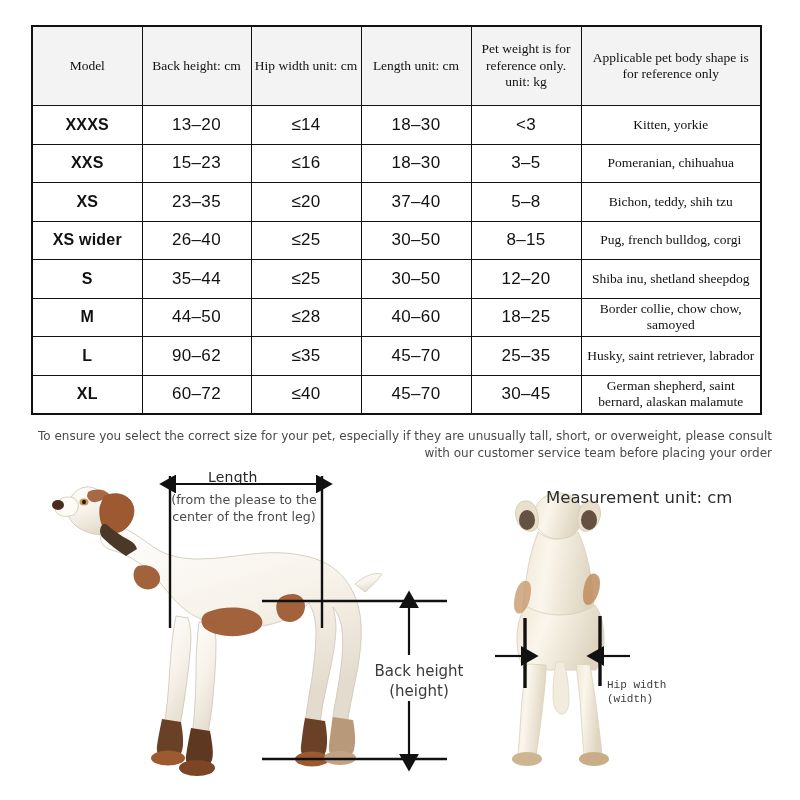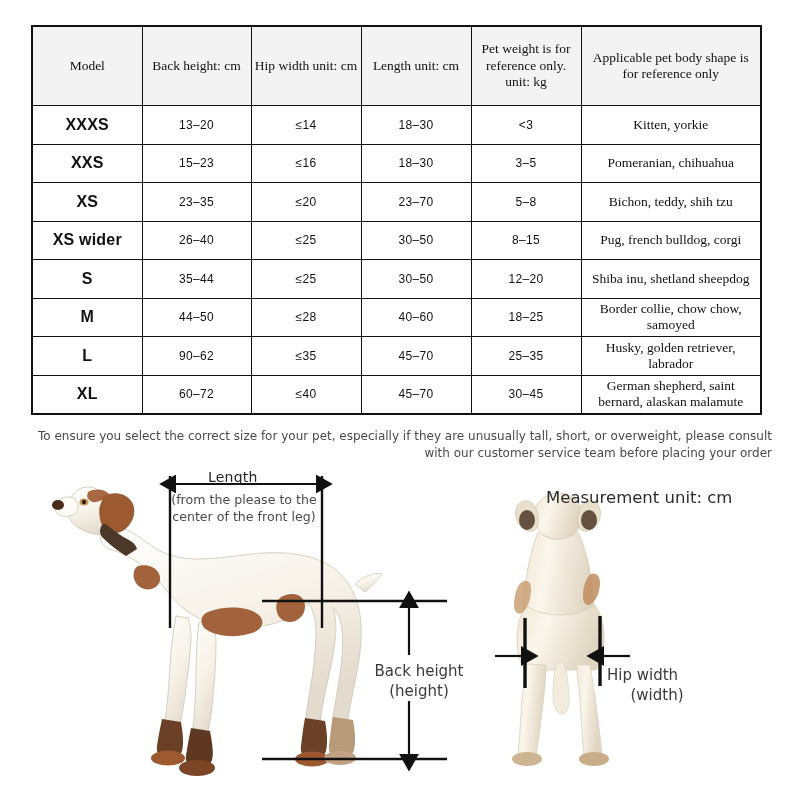--- a/index.html
+++ b/index.html
@@ -51,21 +51,21 @@
   }
   table.size-table tbody tr { height: 38.5px; }
   td.c-model {
     font-family: "Liberation Sans", sans-serif;
     font-weight: bold;
     font-size: 16px;
     letter-spacing: .2px;
   }
   td.c-num {
     font-family: "Liberation Sans", sans-serif;
-    font-size: 12px;
+    font-size: 17px;
     letter-spacing: .3px;
   }
   td.c-breed {
     font-family: "Liberation Serif", serif;
     font-size: 13.5px;
     line-height: 1.2;
     padding-left: 4px;
     padding-right: 4px;
   }
 
@@ -125,26 +125,27 @@
     left: 367px;
     top: 196px;
     width: 104px;
     text-align: center;
     font-size: 15px;
     line-height: 1.3;
     color: #3b3b3b;
   }
   #label-hipwidth {
     left: 607px;
-    top: 200px;
+    top: 212px;
     width: 100px;
     text-align: left;
-    font-size: 15px;
+    font-size: 11px;
     line-height: 1.3;
     color: #3b3b3b;
+    font-family: Liberation Mono, monospace;
   }
   #label-measurement-unit {
     position: absolute;
     left: 546px;
     top: 10px;
     font-family: "DejaVu Sans", sans-serif;
     font-size: 16.5px;
     color: #2c2c2c;
     margin-top: 12px;
   }
@@ -186,21 +187,21 @@
           <td class="c-num">15–23</td>
           <td class="c-num">≤16</td>
           <td class="c-num">18–30</td>
           <td class="c-num">3–5</td>
           <td class="c-breed">Pomeranian, chihuahua</td>
         </tr>
         <tr>
           <td class="c-model">XS</td>
           <td class="c-num">23–35</td>
           <td class="c-num">≤20</td>
-          <td class="c-num">23–70</td>
+          <td class="c-num">37–40</td>
           <td class="c-num">5–8</td>
           <td class="c-breed">Bichon, teddy, shih tzu</td>
         </tr>
         <tr>
           <td class="c-model">XS wider</td>
           <td class="c-num">26–40</td>
           <td class="c-num">≤25</td>
           <td class="c-num">30–50</td>
           <td class="c-num">8–15</td>
           <td class="c-breed">Pug, french bulldog, corgi</td>
@@ -220,21 +221,21 @@
           <td class="c-num">40–60</td>
           <td class="c-num">18–25</td>
           <td class="c-breed">Border collie, chow chow, samoyed</td>
         </tr>
         <tr>
           <td class="c-model">L</td>
           <td class="c-num">90–62</td>
           <td class="c-num">≤35</td>
           <td class="c-num">45–70</td>
           <td class="c-num">25–35</td>
-          <td class="c-breed">Husky, golden retriever, labrador</td>
+          <td class="c-breed">Husky, saint retriever, labrador</td>
         </tr>
         <tr>
           <td class="c-model">XL</td>
           <td class="c-num">60–72</td>
           <td class="c-num">≤40</td>
           <td class="c-num">45–70</td>
           <td class="c-num">30–45</td>
           <td class="c-breed">German shepherd, saint bernard, alaskan malamute</td>
         </tr>
       </tbody>
@@ -393,15 +394,15 @@
   <div id="label-length" class="meas-label">Length</div>
   <div id="label-length-sub" class="meas-label">(from the please to the center of the front leg)</div>
 
   <div id="label-backheight" class="meas-label">
     <span>Back height</span><br>
     <span>(height)</span>
   </div>
 
   <div id="label-hipwidth" class="meas-label">
     <span>Hip width</span><br>
-    <span style="display:inline-block;width:100%;text-align:center;">(width)</span>
+    <span style="display:inline-block;width:100%;text-align:left;">(width)</span>
   </div>
 </div>
 
 </body></html>

